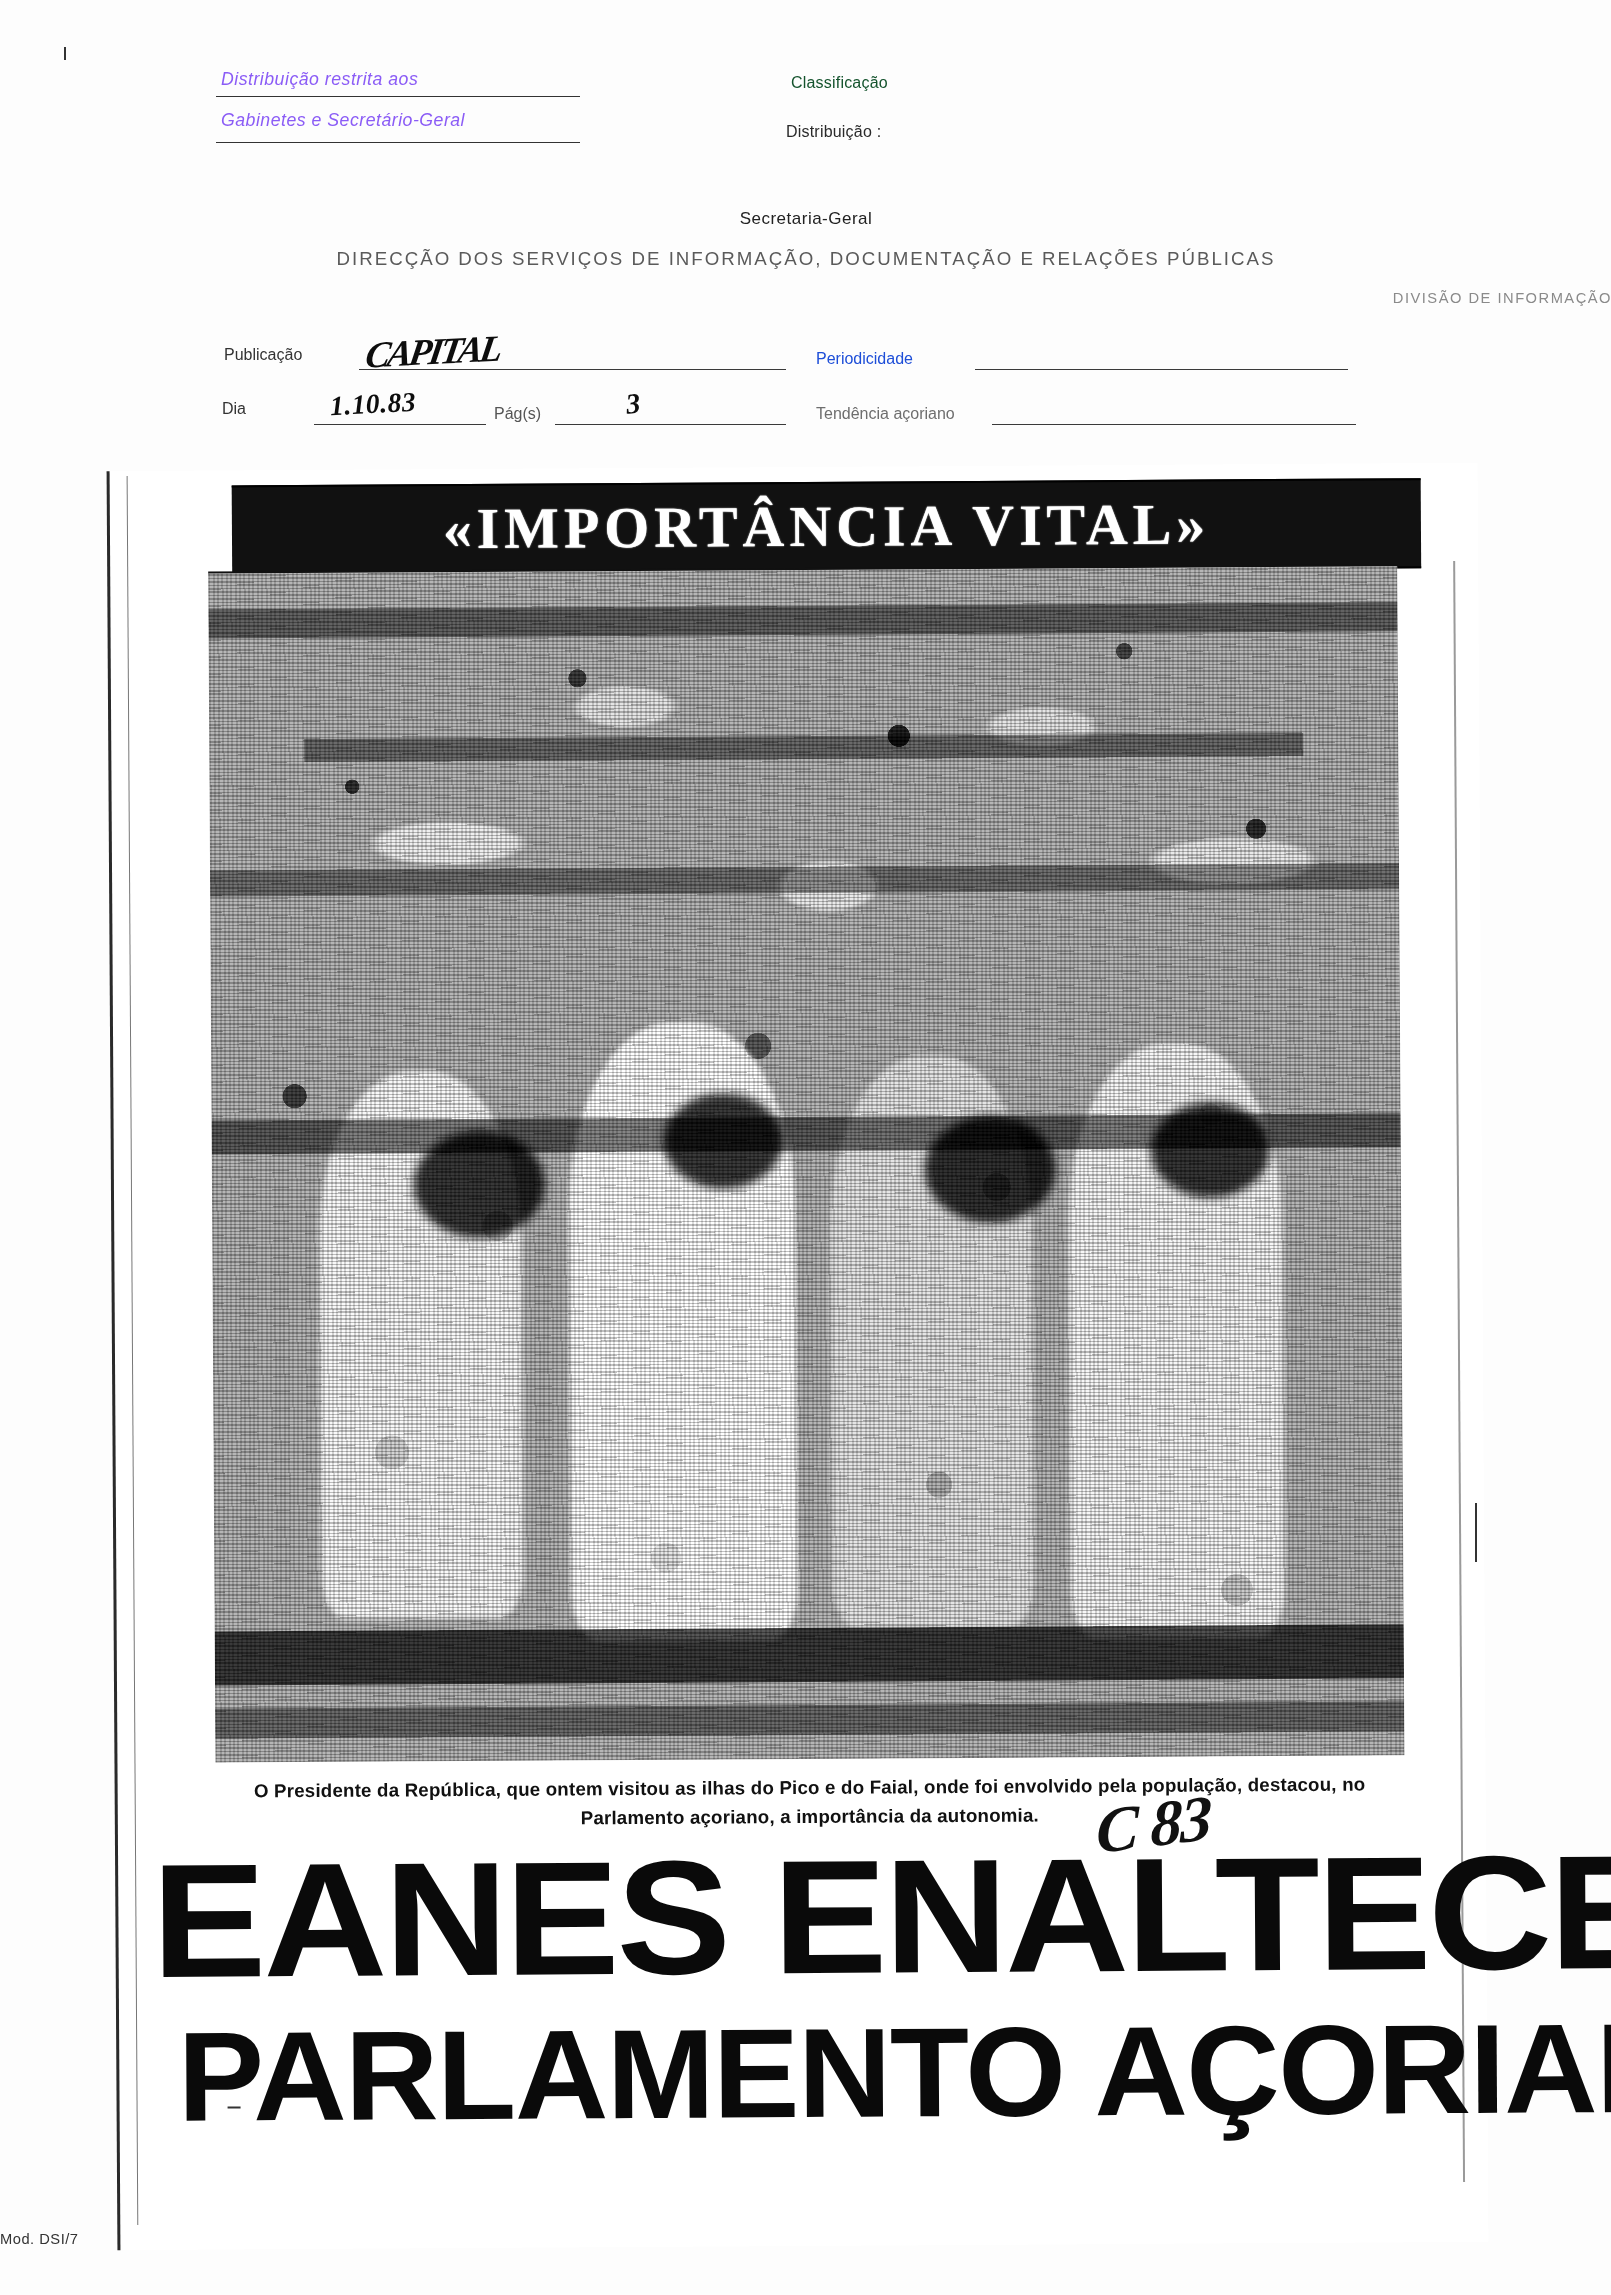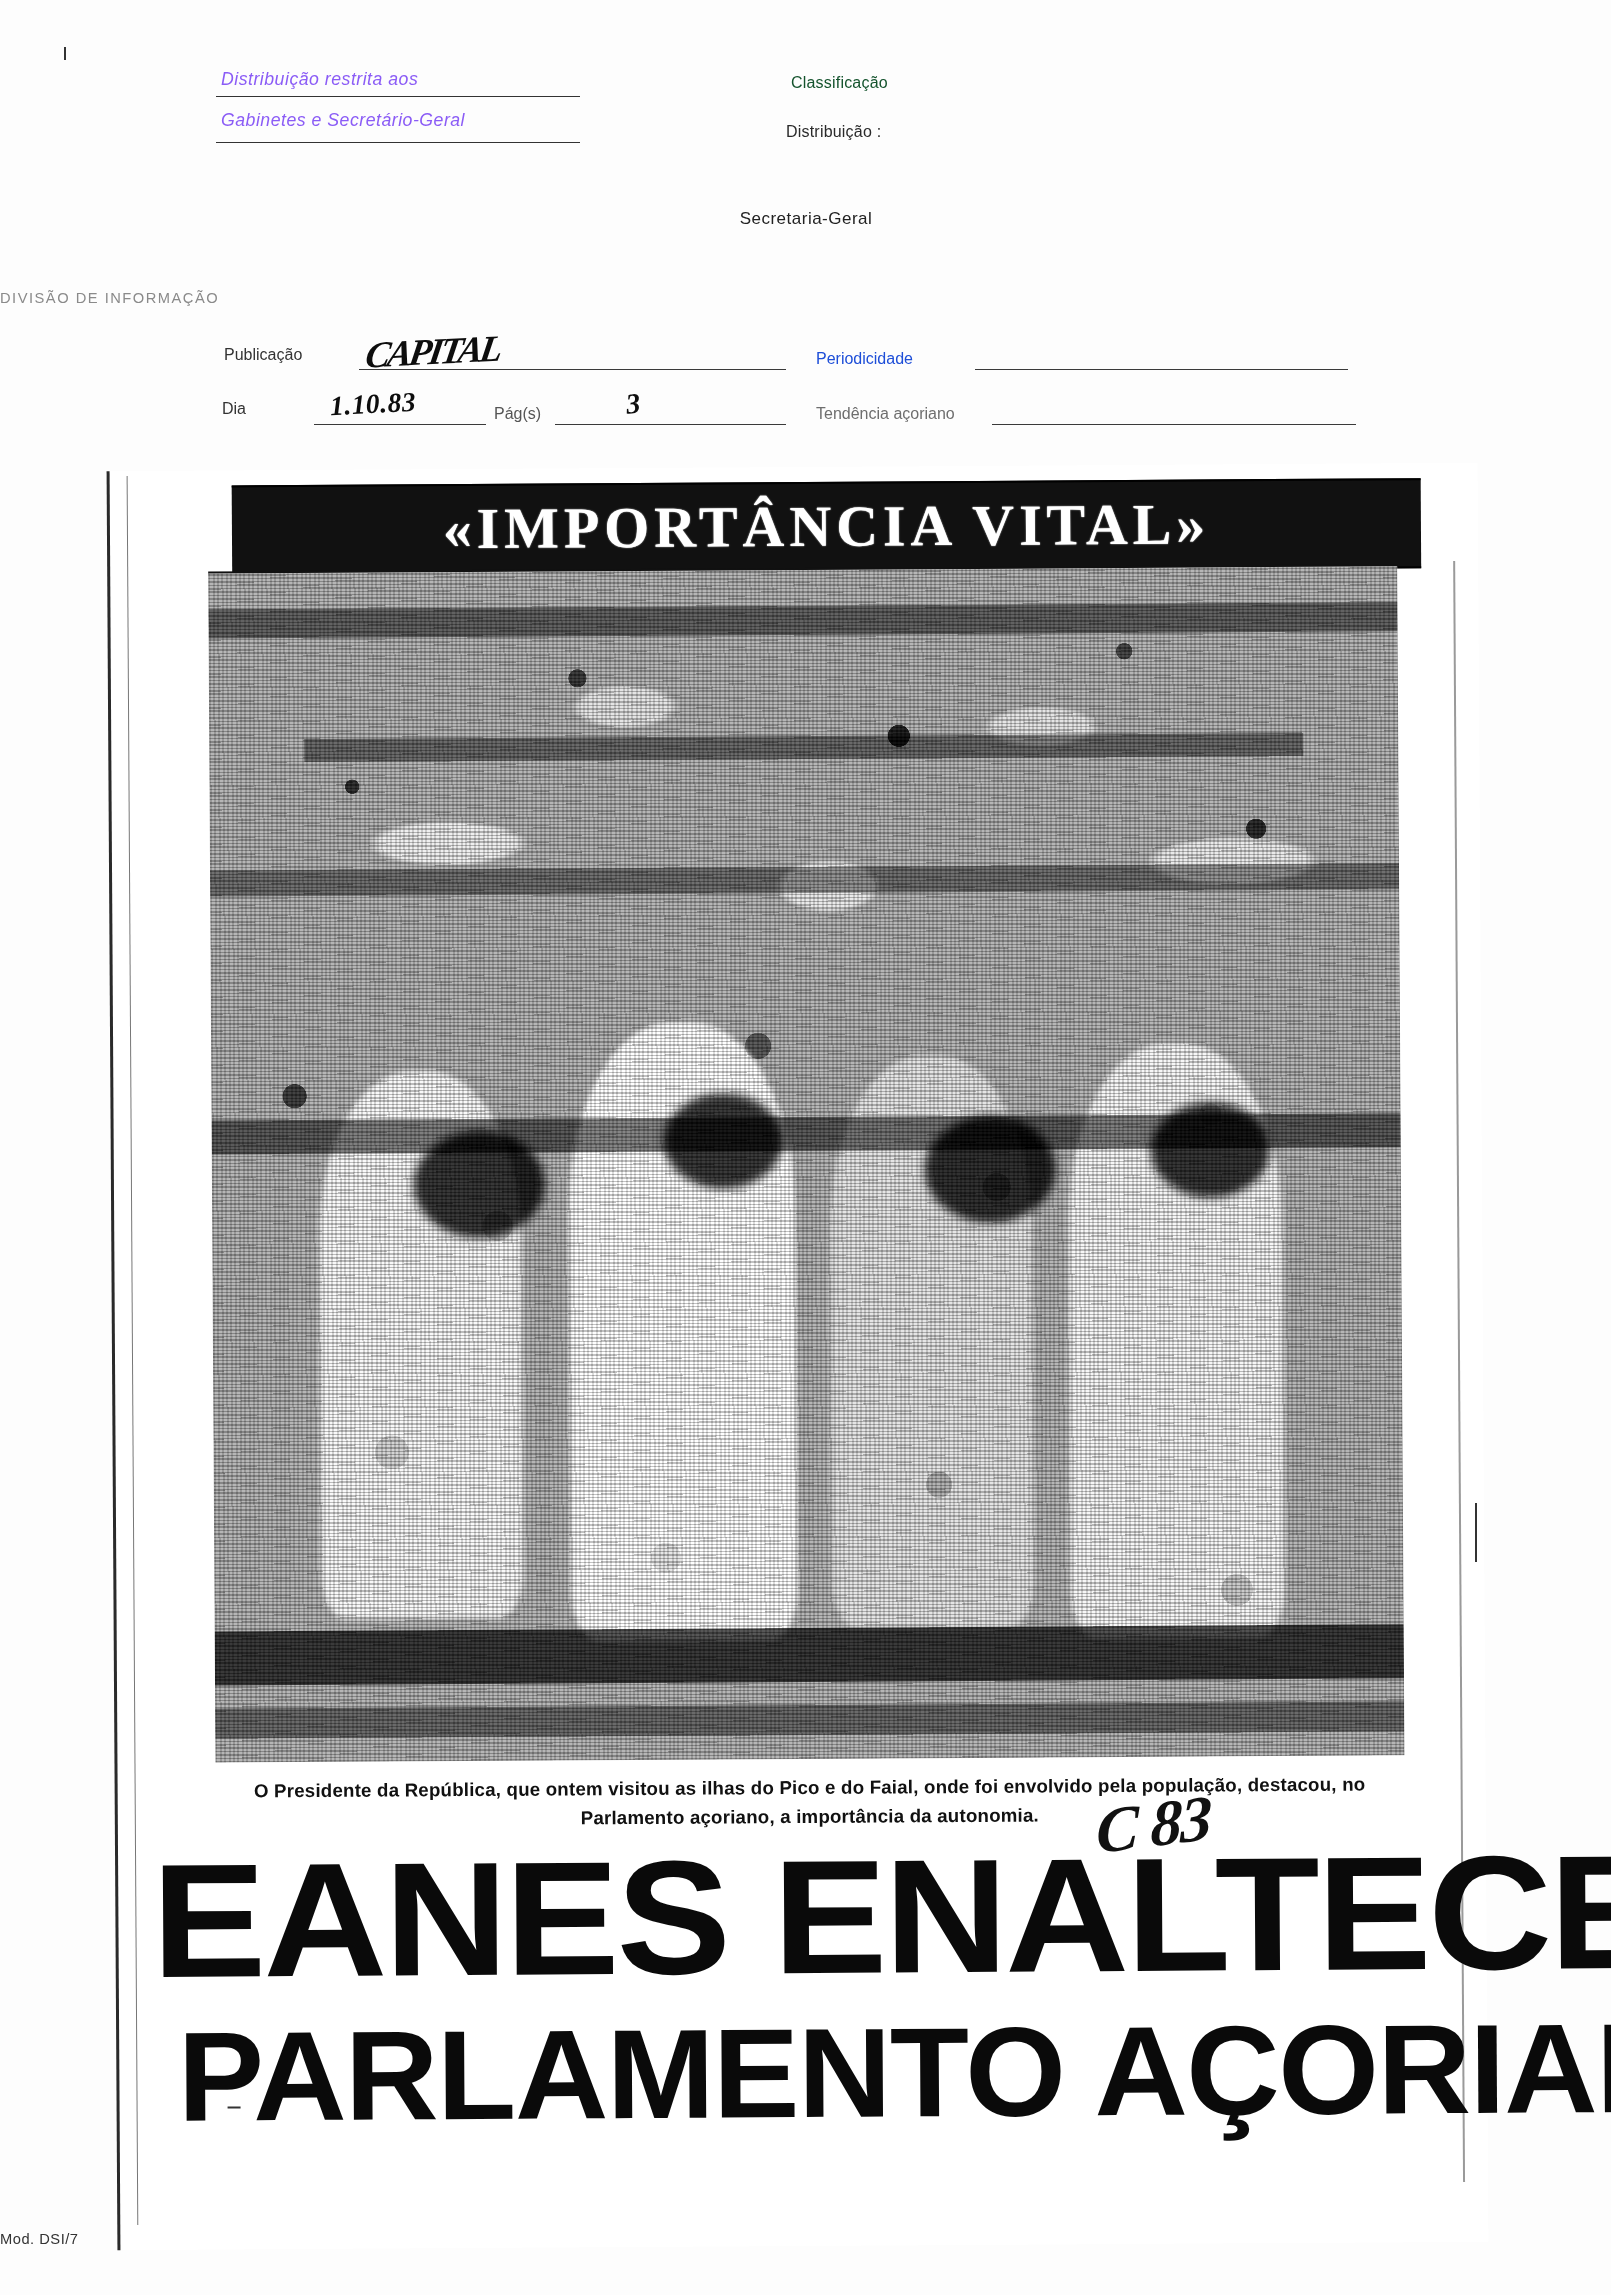--- a/index.html
+++ b/index.html
@@ -107,21 +107,21 @@
     text-align: center;
     font-size: 18.7px;
     color: #5a5a5a;
     letter-spacing: 2px;
   }
   .org-div {
     position: absolute;
     left: 0;
     top: 290px;
     width: 1612px;
-    text-align: left;
+    text-align: right;
     font-size: 14.7px;
     color: #8a8a8a;
     letter-spacing: 1.5px;
   }
 
   .field-row { position: absolute; font-size: 16px; color: #333; }
   .lbl-publicacao { left: 224px; top: 346px; }
   .lbl-periodicidade { left: 816px; top: 350px; color: #1d4ed8; }
   .lbl-dia { left: 222px; top: 400px; }
   .lbl-pags { left: 494px; top: 405px; color: #555; }
@@ -410,20 +410,21 @@
       <span class="line1">Distribuição restrita aos</span>
       <span class="line2">Gabinetes e Secretário-Geral</span>
     </div>
     <div class="dist-underline-1"></div>
     <div class="dist-underline-2"></div>
 
     <div class="classificacao">Classificação</div>
     <div class="distribuicao">Distribuição :</div>
 
     <div class="org-sub">Secretaria-Geral</div>
+    <div class="org-dept">DIRECÇÃO DOS SERVIÇOS DE INFORMAÇÃO, DOCUMENTAÇÃO E RELAÇÕES PÚBLICAS</div>
     <div class="org-div">DIVISÃO DE INFORMAÇÃO</div>
 
     <div class="field-row lbl-publicacao">Publicação</div>
     <div class="rule rule-pub"></div>
     <div class="hw hw-publicacao">CAPITAL</div>
 
     <div class="field-row lbl-periodicidade">Periodicidade</div>
     <div class="rule rule-per"></div>
 
     <div class="field-row lbl-dia">Dia</div>

